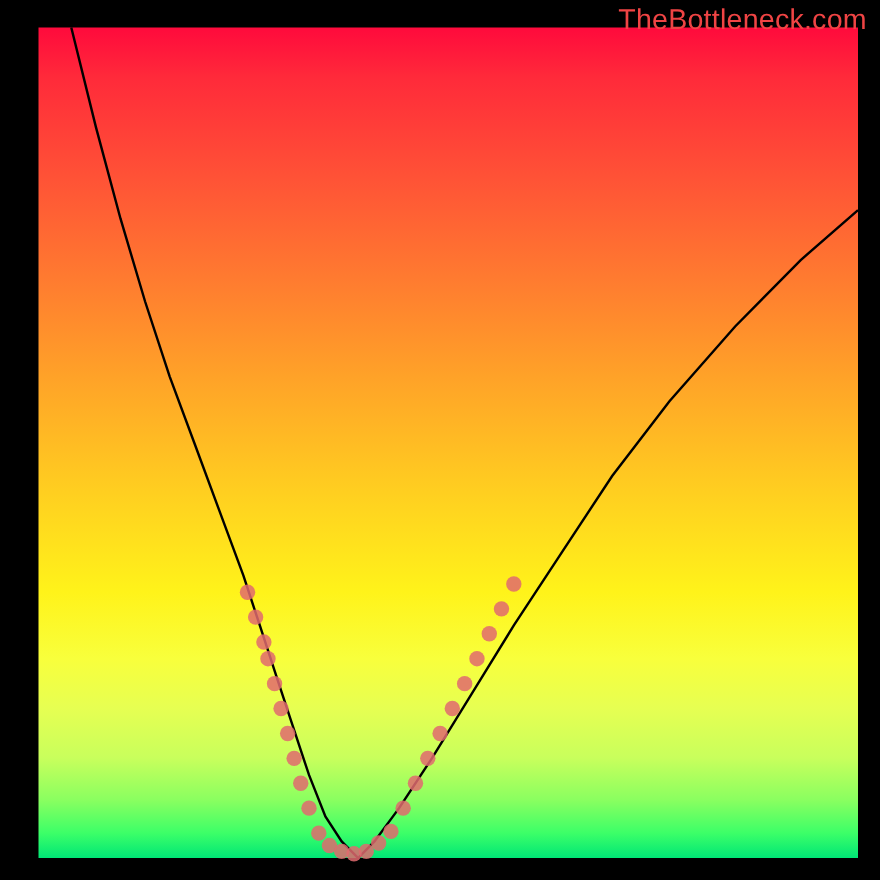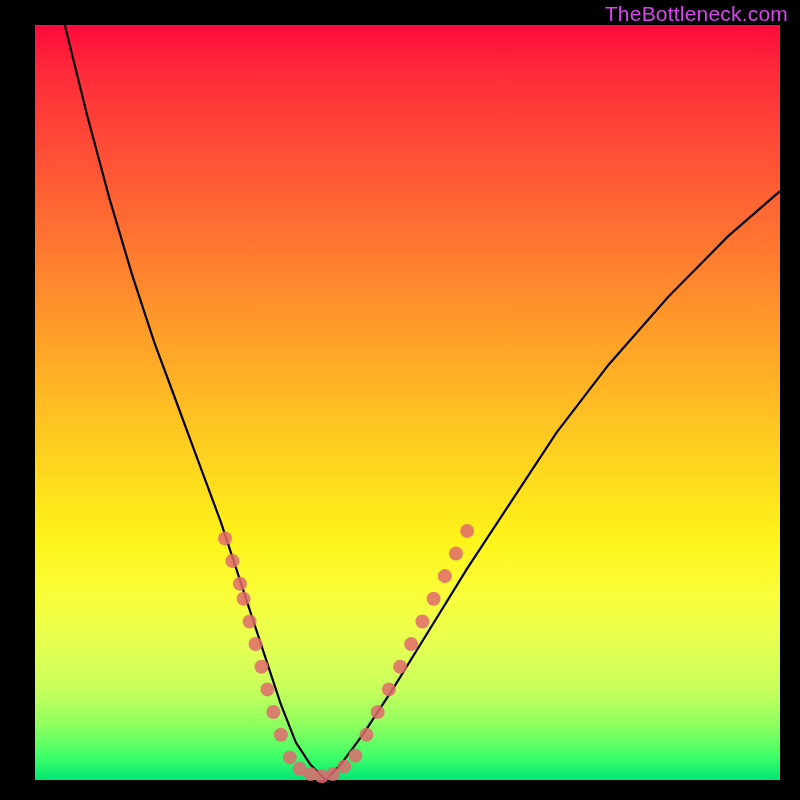--- a/index.html
+++ b/index.html
@@ -39,22 +39,22 @@
       #c8ff5c 88%,
       #8aff60 93%,
       #3cff68 97%,
       #00e676 100%
     );
   }
   .watermark {
     position: absolute;
     top: 2px;
     right: 12px;
-    color: #d946ef;
-    font-size: 21px;
+    color: #ef4444;
+    font-size: 26px;
     font-weight: 500;
     letter-spacing: 0.2px;
     user-select: none;
   }
   svg.curve {
     position: absolute;
     left: 0;
     top: 0;
     width: 745px;
     height: 755px;

